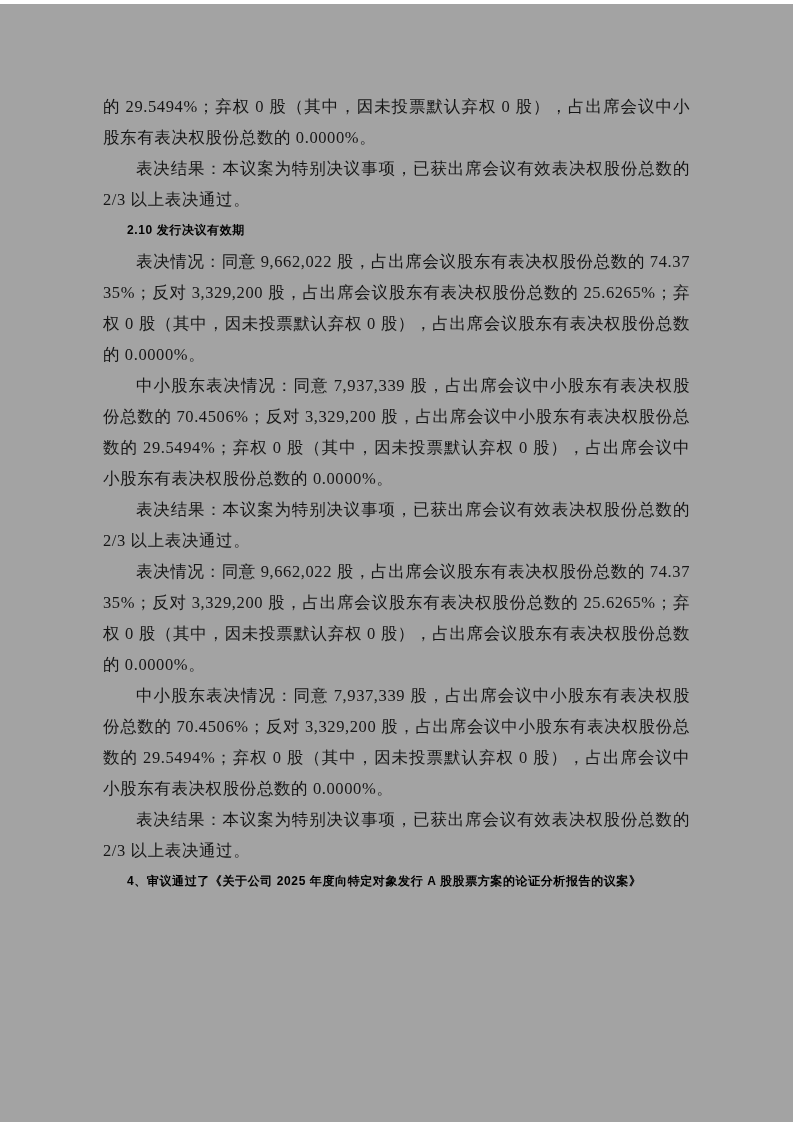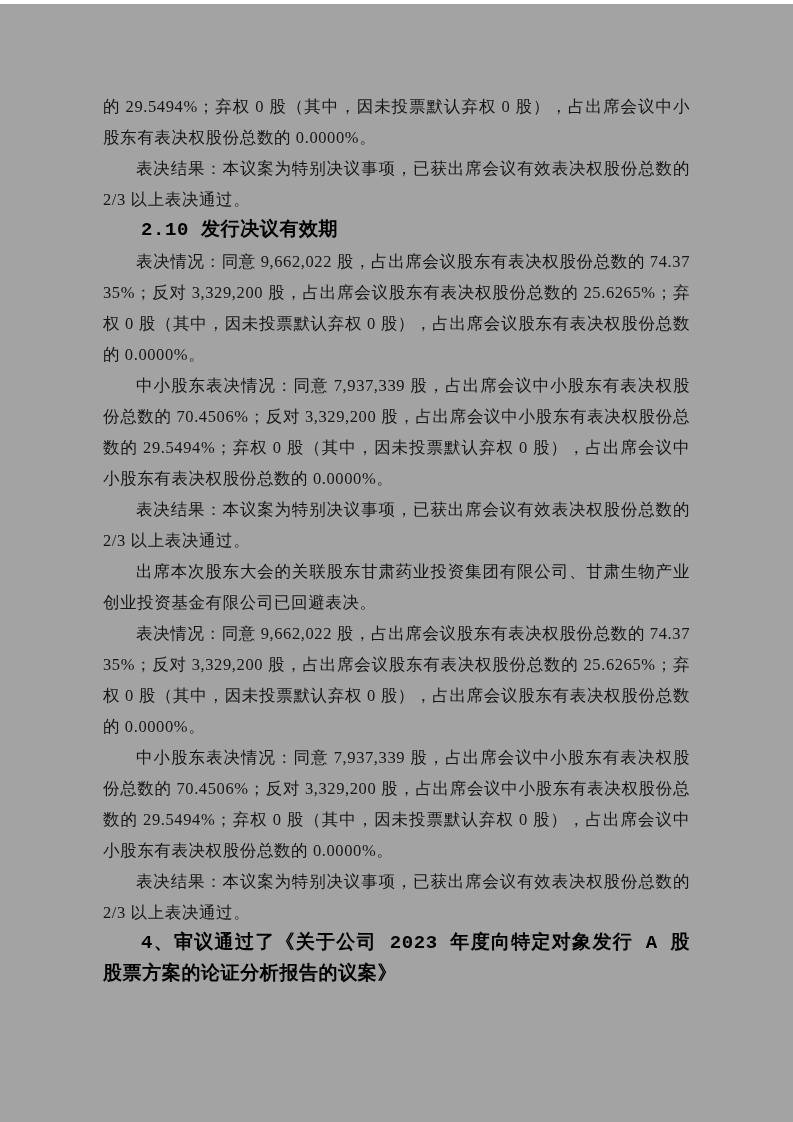--- a/index.html
+++ b/index.html
@@ -29,41 +29,40 @@
     letter-spacing: 0.6px;
     text-align: justify;
     text-indent: 2em;
     word-break: break-all;
   }
   p.body-para.no-indent {
     text-indent: 0;
   }
   p.heading-para {
     margin: 0;
-    font-size: 19px;
+    font-size: 12px;
     line-height: 31px;
     letter-spacing: 0.6px;
     font-weight: 700;
-    font-family: Liberation Mono, monospace;
+    font-family: Liberation Sans, sans-serif;
     color: #000000;
     text-align: justify;
     text-indent: 2em;
     word-break: break-all;
   }
 </style>
 </head>
 <body>
 
 <div class="page">
   <div class="doc-body" id="doc-body">
       <p class="body-para no-indent">的 29.5494%；弃权 0 股（其中，因未投票默认弃权 0 股），占出席会议中小股东有表决权股份总数的 0.0000%。</p>
       <p class="body-para">表决结果：本议案为特别决议事项，已获出席会议有效表决权股份总数的 2/3 以上表决通过。</p>
       <p class="heading-para">2.10 发行决议有效期</p>
       <p class="body-para">表决情况：同意 9,662,022 股，占出席会议股东有表决权股份总数的 74.3735%；反对 3,329,200 股，占出席会议股东有表决权股份总数的 25.6265%；弃权 0 股（其中，因未投票默认弃权 0 股），占出席会议股东有表决权股份总数的 0.0000%。</p>
       <p class="body-para">中小股东表决情况：同意 7,937,339 股，占出席会议中小股东有表决权股份总数的 70.4506%；反对 3,329,200 股，占出席会议中小股东有表决权股份总数的 29.5494%；弃权 0 股（其中，因未投票默认弃权 0 股），占出席会议中小股东有表决权股份总数的 0.0000%。</p>
       <p class="body-para">表决结果：本议案为特别决议事项，已获出席会议有效表决权股份总数的 2/3 以上表决通过。</p>
-      <p class="body-para">出席本次股东大会的关联股东甘肃药业投资集团有限公司、甘肃生物产业创业投资基金有限公司已回避表决。</p>
       <p class="body-para">表决情况：同意 9,662,022 股，占出席会议股东有表决权股份总数的 74.3735%；反对 3,329,200 股，占出席会议股东有表决权股份总数的 25.6265%；弃权 0 股（其中，因未投票默认弃权 0 股），占出席会议股东有表决权股份总数的 0.0000%。</p>
       <p class="body-para">中小股东表决情况：同意 7,937,339 股，占出席会议中小股东有表决权股份总数的 70.4506%；反对 3,329,200 股，占出席会议中小股东有表决权股份总数的 29.5494%；弃权 0 股（其中，因未投票默认弃权 0 股），占出席会议中小股东有表决权股份总数的 0.0000%。</p>
       <p class="body-para">表决结果：本议案为特别决议事项，已获出席会议有效表决权股份总数的 2/3 以上表决通过。</p>
-      <p class="heading-para">4、审议通过了《关于公司 2023 年度向特定对象发行 A 股股票方案的论证分析报告的议案》</p>
+      <p class="heading-para">4、审议通过了《关于公司 2025 年度向特定对象发行 A 股股票方案的论证分析报告的议案》</p>
     </div>
 </div>
 
 </body></html>

